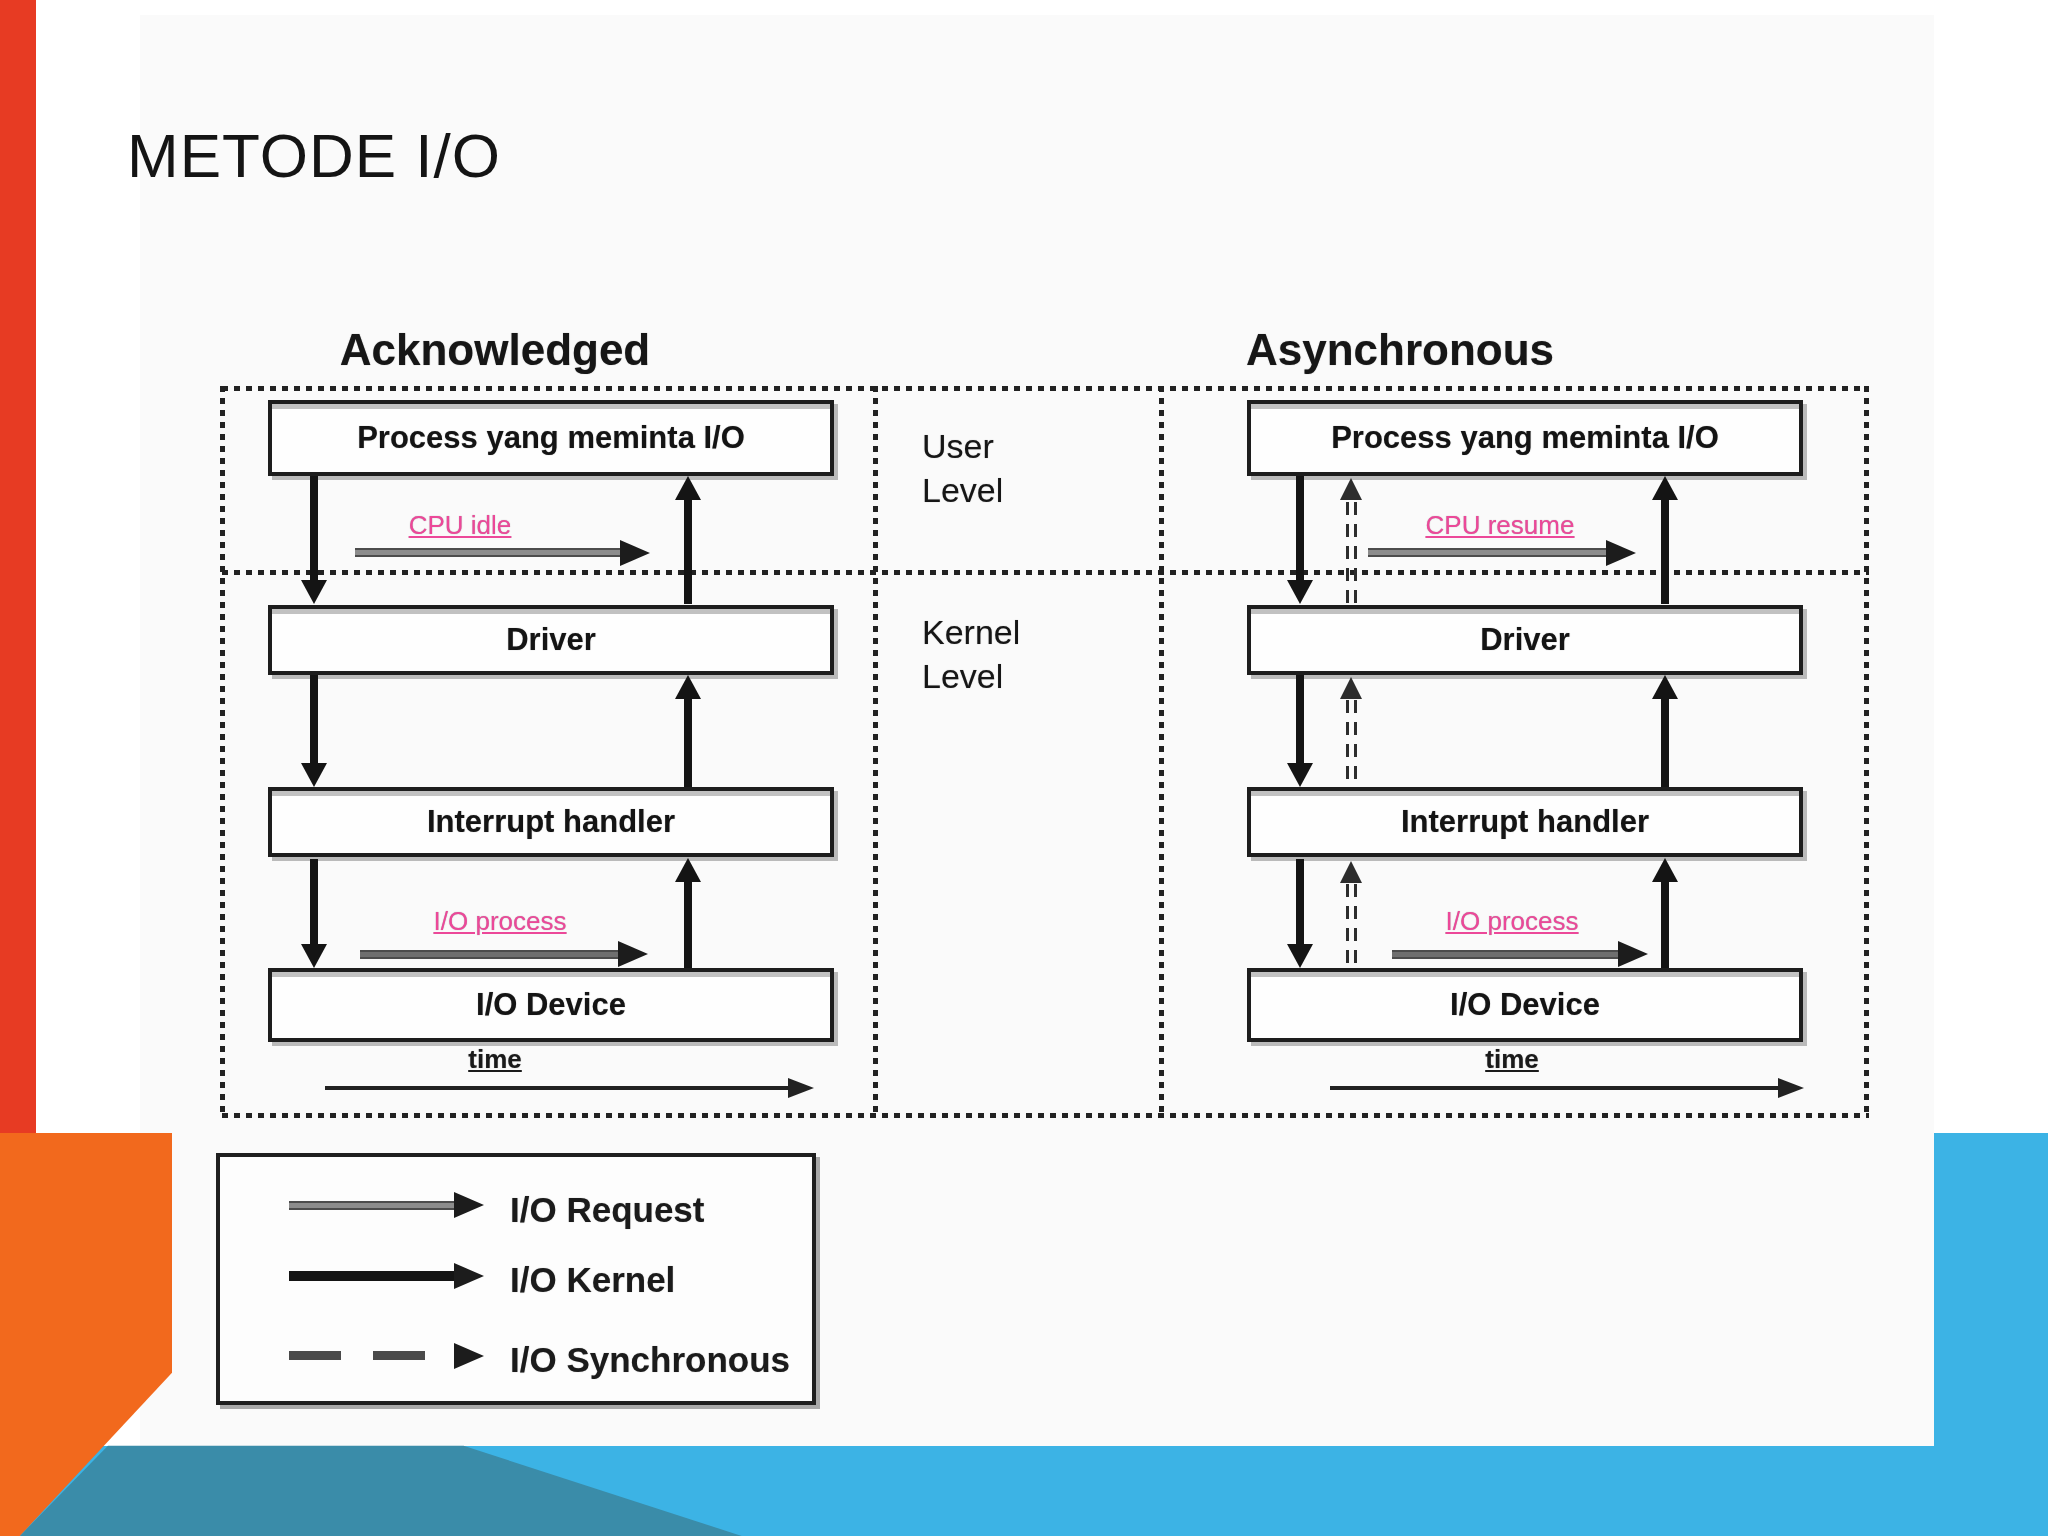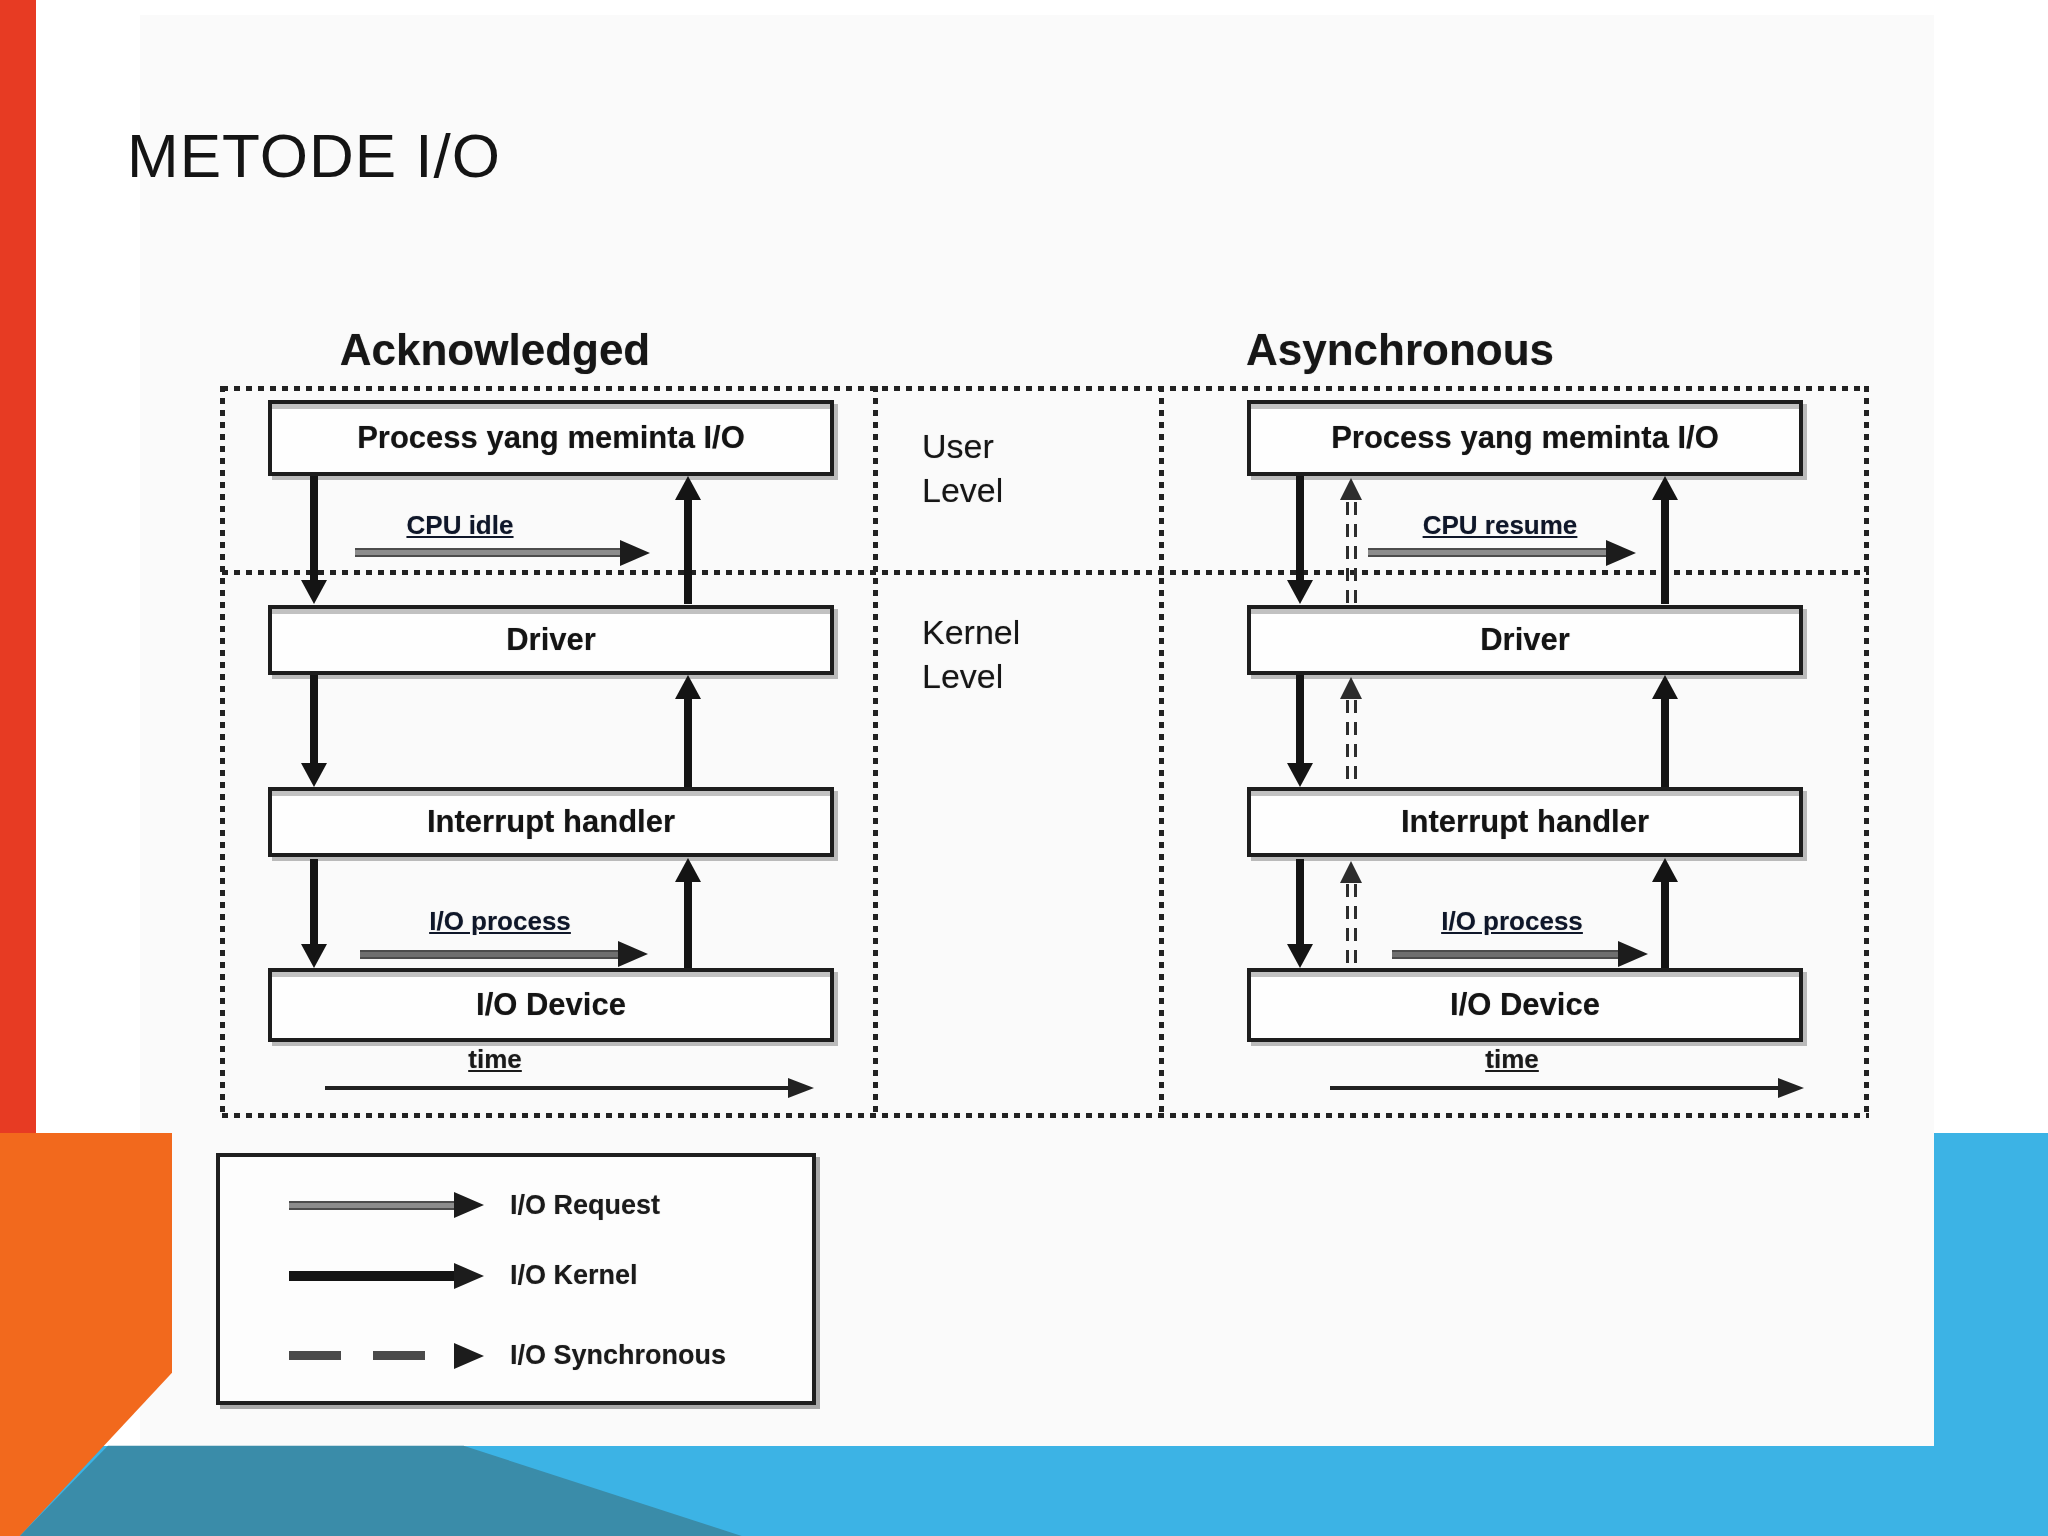--- a/index.html
+++ b/index.html
@@ -14,21 +14,21 @@
   .teal-right{left:1934px;top:1133px;width:114px;height:403px;background:#3cb3e5;}
   .teal-wedge{left:0;top:1440px;width:760px;height:96px;background:#3a8ca9;
     clip-path:polygon(14.2% 6%,61% 6%,97.6% 100%,2.6% 100%);}
   .scan-tint{left:140px;top:15px;width:1794px;height:1431px;background:rgba(110,110,110,0.035);}
   
   .title{left:127px;top:120px;font-size:62px;font-weight:400;color:#141414;letter-spacing:1px;}
   .hdr{font-size:44px;font-weight:bold;color:#161616;text-align:center;width:430px;
        text-shadow:0 0 1px rgba(30,30,30,.45);}
   .lvl{font-size:34px;font-weight:normal;color:#161616;white-space:pre-line;line-height:1.3;
        text-shadow:0 0 1px rgba(30,30,30,.4);}
-  .lbl{font-size:26px;font-weight:bold;color:#0f172a;text-align:center;width:240px;
+  .lbl{font-size:26px;font-weight:normal;color:#ec4899;text-align:center;width:240px;
        text-decoration:underline;text-shadow:0 0 1px rgba(30,30,30,.4);}
   .tlabel{font-size:26px;font-weight:bold;color:#1a1a1a;text-align:center;width:240px;
        text-decoration:underline;text-shadow:0 0 1px rgba(30,30,30,.4);}
   
   .dbox{background:#fefefe;border:4px solid #1d1d1d;box-sizing:border-box;
         box-shadow:4px 4px 0 rgba(90,90,90,.4), inset 0 5px 0 rgba(120,120,120,.45);
         display:flex;align-items:center;justify-content:center;
         font-size:31px;font-weight:bold;color:#141414;text-shadow:0 0 1px rgba(30,30,30,.45);}
   
   .hdash{height:5px;background-image:repeating-linear-gradient(90deg,#222 0 6px,transparent 6px 12px);}
@@ -44,21 +44,21 @@
             border-left:30px solid #1c1c1c;}
   .ackline{width:3px;background-image:repeating-linear-gradient(180deg,#2d2d2d 0 13px,transparent 13px 22px);}
   .ah-up-sm{width:0;height:0;border-left:11px solid transparent;border-right:11px solid transparent;
             border-bottom:22px solid #2d2d2d;}
   .tline{height:4px;background:#222;}
   .ah-right-sm{width:0;height:0;border-top:10px solid transparent;border-bottom:10px solid transparent;
                border-left:26px solid #222;}
   
   .legend{left:216px;top:1153px;width:600px;height:252px;background:#fdfdfd;border:4px solid #1f1f1f;
           box-sizing:border-box;box-shadow:4px 4px 0 rgba(70,70,70,.45);}
-  .legend .ltext{position:absolute;left:290px;font-size:27px;font-weight:bold;color:#1b1b1b;
+  .legend .ltext{position:absolute;left:290px;font-size:35px;font-weight:bold;color:#1b1b1b;
           text-shadow:0 0 1px rgba(30,30,30,.4);}
   .dashbar{height:9px;background-image:repeating-linear-gradient(90deg,#4a4a4a 0 52px,transparent 52px 84px);}
   .blackbar{height:10px;background:#141414;}
 </style>
 </head>
 <body>
 
 <div class="slide">
 
   <div class="abs scan-tint"></div>

